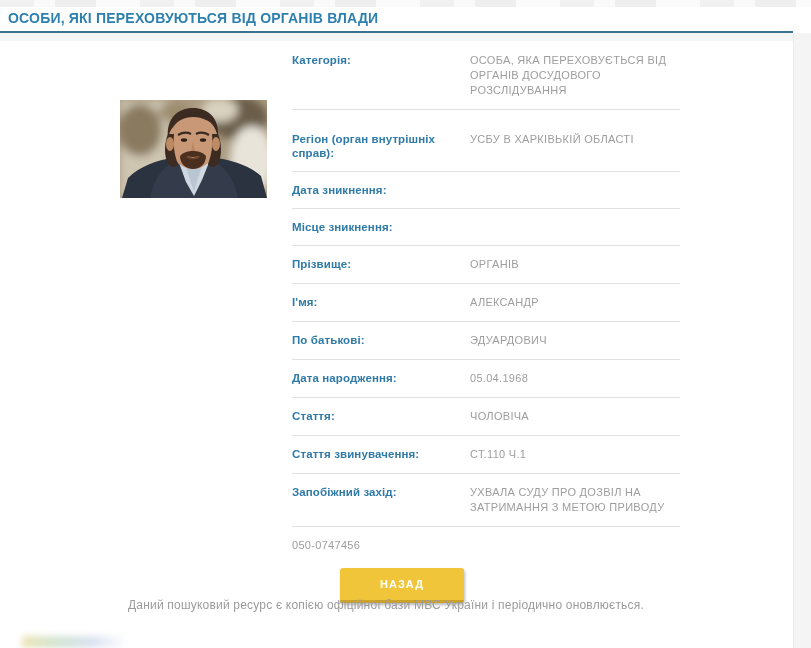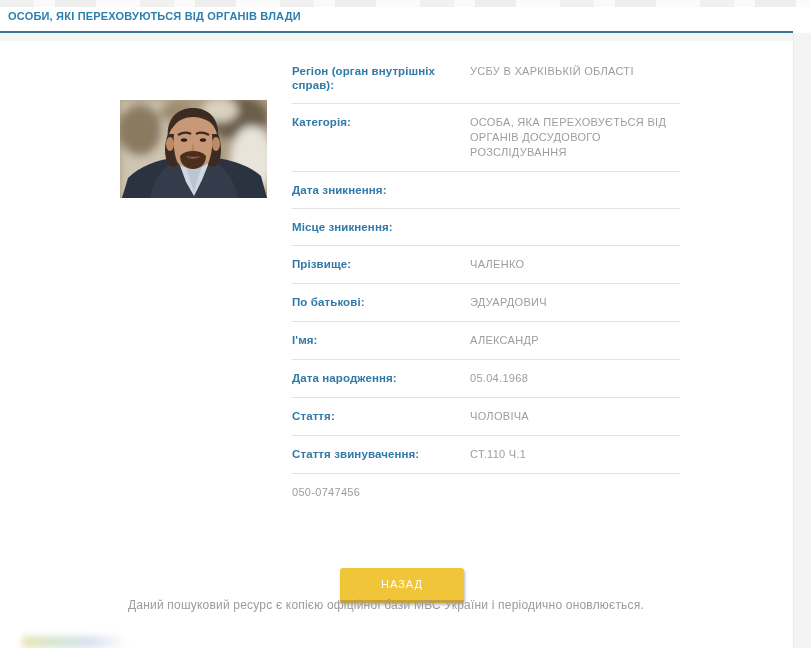--- a/index.html
+++ b/index.html
@@ -15,21 +15,21 @@
     position:absolute;top:0;left:0;width:811px;height:7px;
     background:repeating-linear-gradient(90deg,#ececec 0 34px,#f8f8f8 34px 55px,#e9e9e9 55px 96px,#fafafa 96px 140px);
     opacity:.75;
   }
   .header{
     position:absolute;top:7px;left:0;width:793px;height:24px;
     border-bottom:2px solid #3a7292;
   }
   .page-title{
     margin:3px 0 0 8px;
-    font-size:11px;font-weight:bold;
+    font-size:14px;font-weight:bold;
     color:#2d7fae;
     letter-spacing:.2px;
     white-space:nowrap;
   }
   .header-subband{
     position:absolute;top:33px;left:0;width:793px;height:8px;
     background:#f4f5f5;
   }
   .right-strip{
     position:absolute;top:33px;right:0;width:17px;height:615px;
@@ -62,21 +62,21 @@
     font-size:11px;line-height:15px;
     letter-spacing:.3px;
   }
   .back-button{
     position:absolute;left:340px;top:568px;
     width:124px;height:35px;
     background:#f0c53a;
     border:none;border-bottom:3px solid #cda226;
     border-radius:3px;
     box-shadow:1px 2px 3px rgba(0,0,0,.28);
-    color:#ffffff;font-weight:normal;font-size:11px;
+    color:#ffffff;font-weight:bold;font-size:11px;
     font-family:"Liberation Sans",sans-serif;
     letter-spacing:1px;cursor:pointer;
   }
   .footer-note{
     position:absolute;left:128px;top:598px;
     font-size:12px;color:#9b9b9b;letter-spacing:.2px;
   }
   .corner-blur{
     position:absolute;left:22px;top:636px;width:105px;height:12px;
     background:linear-gradient(90deg,rgba(214,196,92,.45),rgba(130,180,130,.35),rgba(150,170,215,.35),rgba(230,230,230,0));
@@ -140,59 +140,63 @@
       <path d="M73,42 L71,52 Q73,54 75,52 Z" fill="#b9855e"></path>
 
       <path d="M60,56 C63,52 69,51 73,51 C77,51 83,52 86,56 C86,64 80,69 73,69 C66,69 60,64 60,56 Z" fill="#4a2f1f"></path>
       <path d="M66,56 Q73,60 80,56 Q73,58 66,56 Z" fill="#c99877"></path>
 
       <path d="M67,57 Q73,60 79,57" stroke="#6e4431" stroke-width="1.4" fill="none"></path>
     </svg>
   </div>
 
   <div class="fields">
+    <div class="field-row">
+      <div class="field-label">Категорія:</div>
+      <div class="field-value">ОСОБА, ЯКА ПЕРЕХОВУЄТЬСЯ ВІД ОРГАНІВ ДОСУДОВОГО РОЗСЛІДУВАННЯ</div>
+    </div>
     <div class="field-row first">
       <div class="field-label">Регіон (орган внутрішніх справ):</div>
       <div class="field-value">УСБУ В ХАРКІВЬКІЙ ОБЛАСТІ</div>
     </div>
     <div class="field-row">
-      <div class="field-label">Категорія:</div>
-      <div class="field-value">ОСОБА, ЯКА ПЕРЕХОВУЄТЬСЯ ВІД ОРГАНІВ ДОСУДОВОГО РОЗСЛІДУВАННЯ</div>
-    </div>
-    <div class="field-row">
       <div class="field-label">Дата зникнення:</div>
     </div>
     <div class="field-row">
       <div class="field-label">Місце зникнення:</div>
       <div class="field-value"></div>
     </div>
     <div class="field-row">
       <div class="field-label">Прізвище:</div>
-      <div class="field-value">ЧАЛЕНКО</div>
+      <div class="field-value">ОРГАНІВ</div>
+    </div>
+    <div class="field-row">
+      <div class="field-label">І'мя:</div>
+      <div class="field-value">АЛЕКСАНДР</div>
     </div>
     <div class="field-row">
       <div class="field-label">По батькові:</div>
       <div class="field-value">ЭДУАРДОВИЧ</div>
     </div>
     <div class="field-row">
-      <div class="field-label">І'мя:</div>
-      <div class="field-value">АЛЕКСАНДР</div>
-    </div>
-    <div class="field-row">
       <div class="field-label">Дата народження:</div>
       <div class="field-value">05.04.1968</div>
     </div>
     <div class="field-row">
       <div class="field-label">Стаття:</div>
       <div class="field-value">ЧОЛОВІЧА</div>
     </div>
     <div class="field-row">
       <div class="field-label">Стаття звинувачення:</div>
       <div class="field-value">СТ.110 Ч.1</div>
     </div>
+    <div class="field-row">
+      <div class="field-label">Запобіжний захід:</div>
+      <div class="field-value">УХВАЛА СУДУ ПРО ДОЗВІЛ НА ЗАТРИМАННЯ З МЕТОЮ ПРИВОДУ</div>
+    </div>
     <div class="field-row last">
       <div class="field-value">050-0747456</div>
     </div>
   </div>
 
   <button class="back-button">НАЗАД</button>
 
   <div class="corner-blur"></div>
   <div class="footer-note">Даний пошуковий ресурс є копією офіційної бази МВС України і періодично оновлюється.</div>
 

